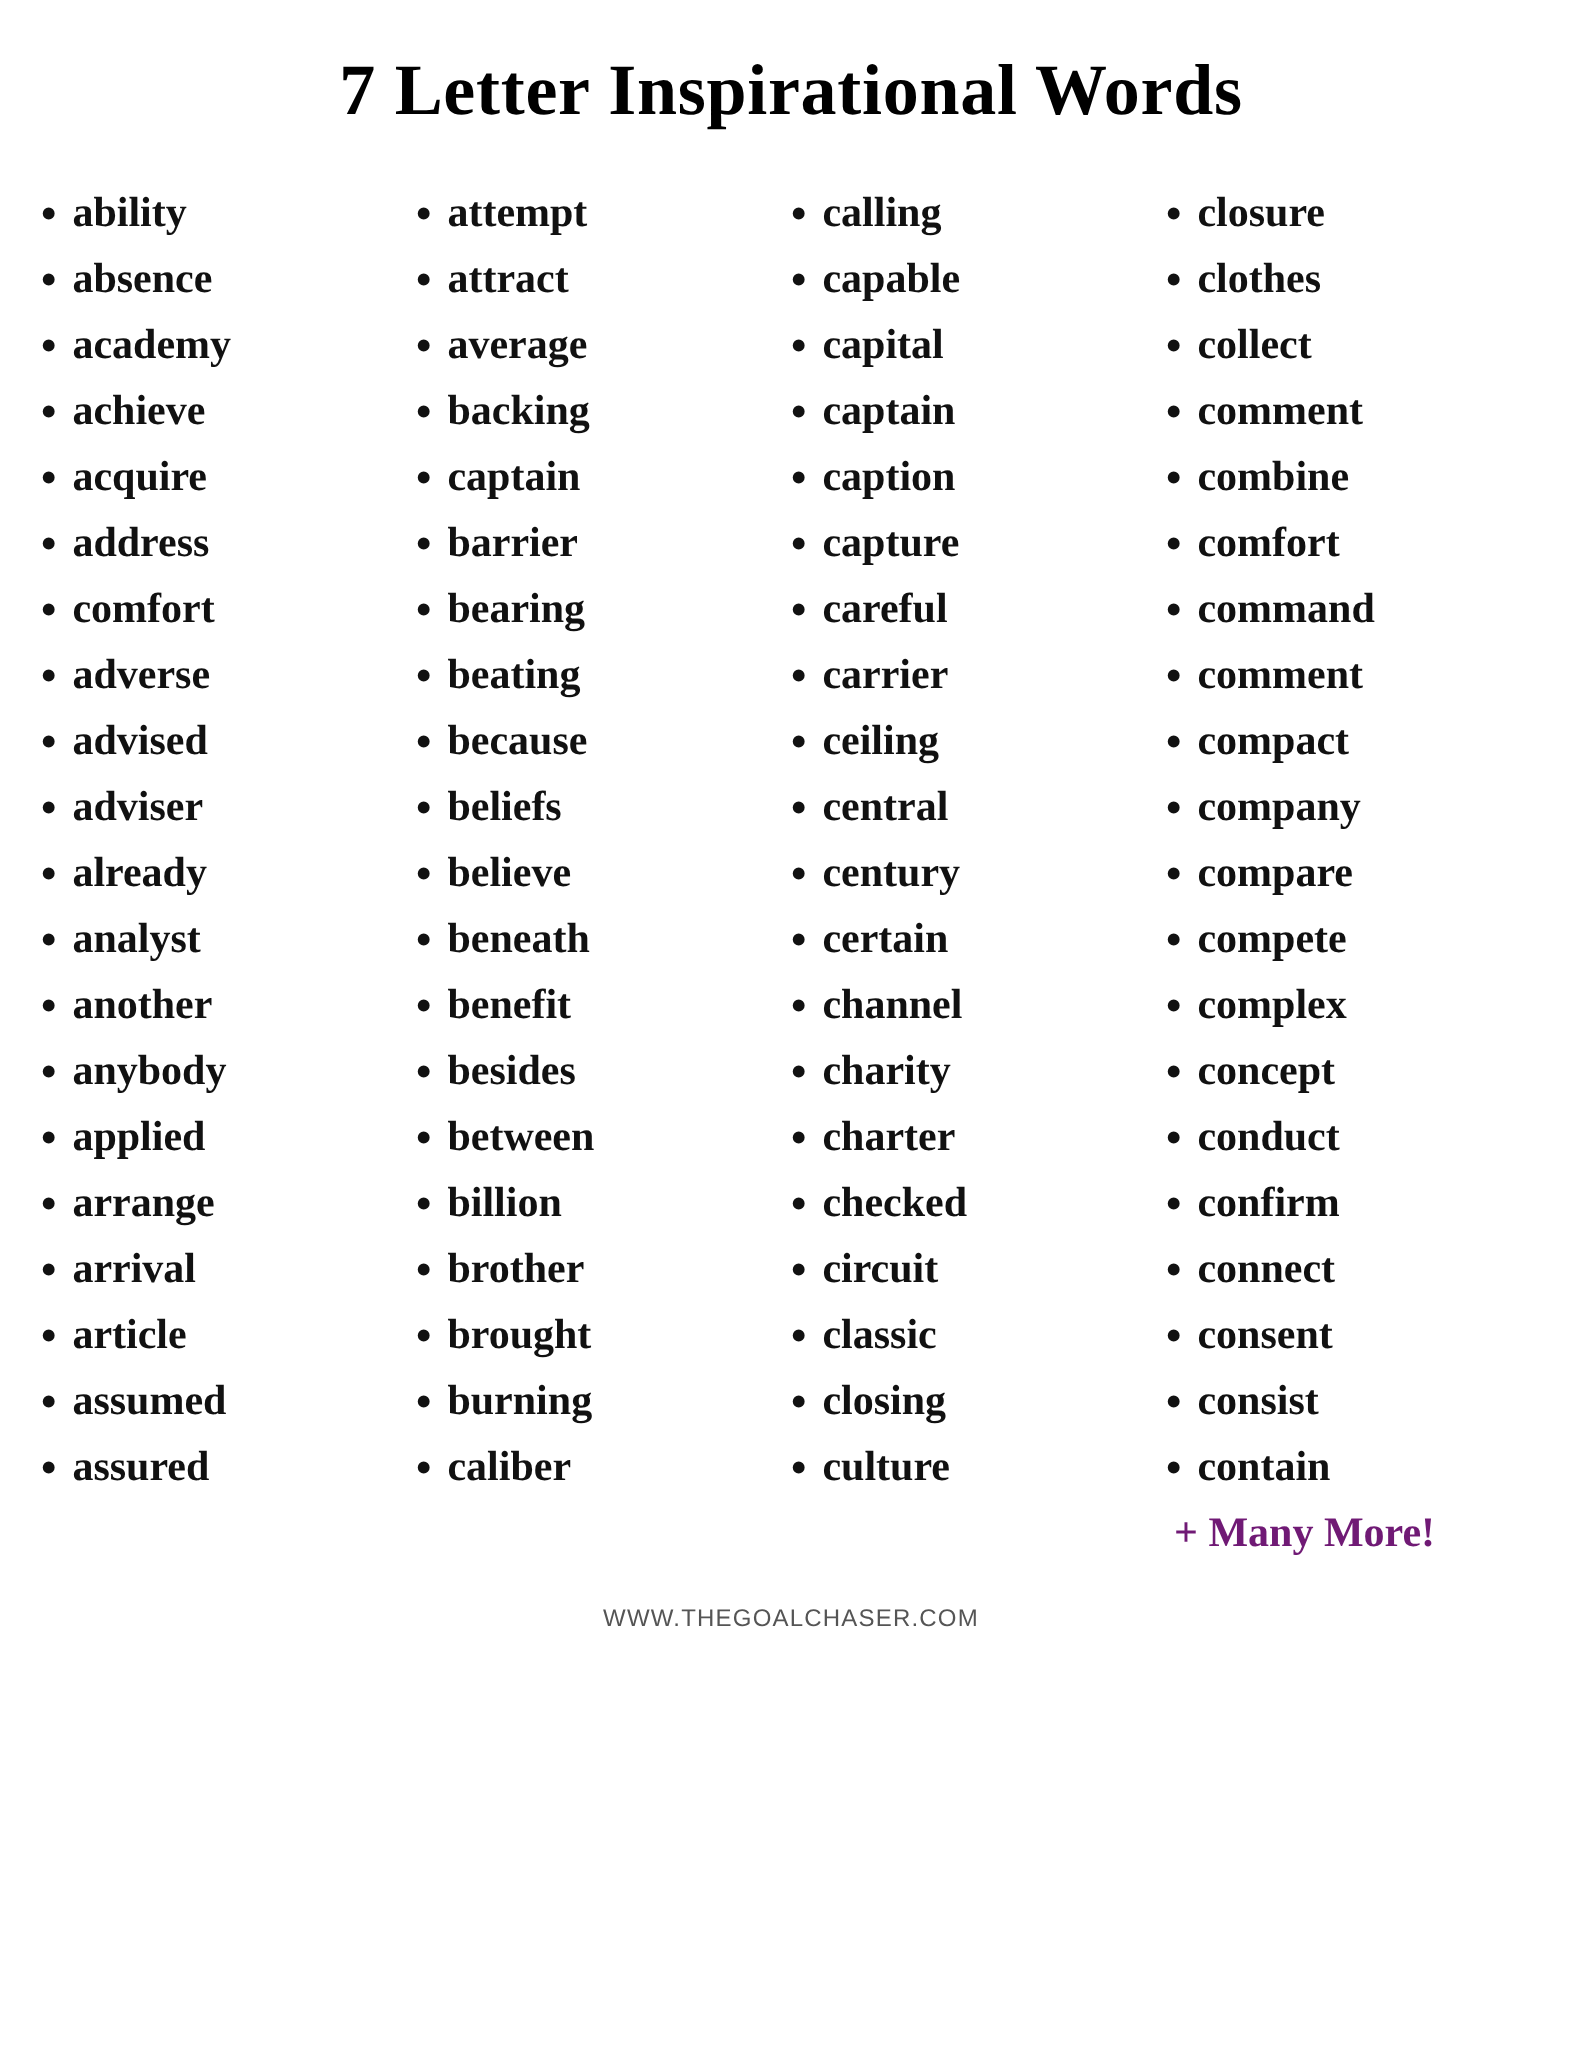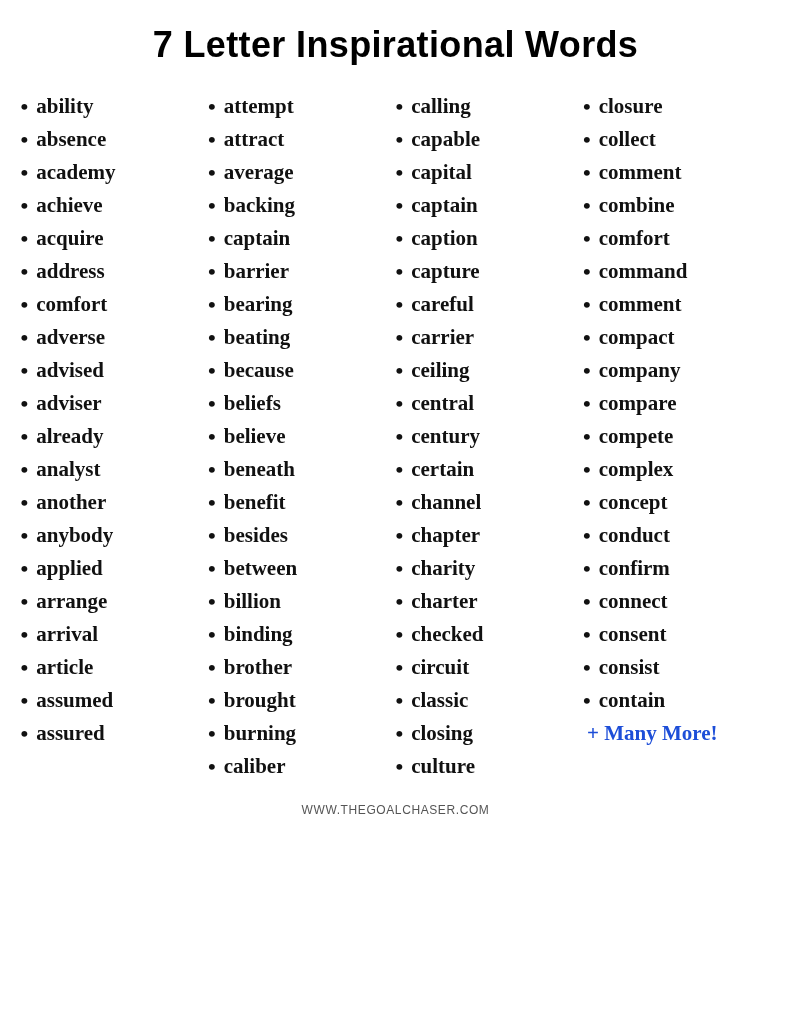--- a/index.html
+++ b/index.html
@@ -7,21 +7,21 @@
       background: #ffffff;
       font-family: Georgia, 'Times New Roman', serif;
       width: 791px;
       min-height: 1024px;
       display: flex;
       flex-direction: column;
       align-items: center;
       padding: 24px 20px 16px 20px;
     }
     h1 {
-      font-family: Liberation Sans, sans-serif;
+      font-family: Liberation Serif, serif;
       font-size: 36px;
       font-weight: 900;
       text-align: center;
       color: #000000;
       margin-bottom: 24px;
       letter-spacing: 0.01em;
     }
     .columns {
       display: flex;
       flex-direction: row;
@@ -49,21 +49,21 @@
     .col li::before {
       content: '•';
       font-size: 22px;
       font-weight: 900;
       color: #111111;
       flex-shrink: 0;
     }
     .more {
       font-size: 21px;
       font-weight: 700;
-      color: #1d4ed8;
+      color: #701a75;
       padding: 3.5px 0;
       padding-left: 4px;
       font-family: Georgia, 'Times New Roman', serif;
     }
     .footer {
       margin-top: 20px;
       font-size: 12px;
       color: #555555;
       font-family: Arial, sans-serif;
       letter-spacing: 0.05em;
@@ -108,51 +108,50 @@
       <li>bearing</li>
       <li>beating</li>
       <li>because</li>
       <li>beliefs</li>
       <li>believe</li>
       <li>beneath</li>
       <li>benefit</li>
       <li>besides</li>
       <li>between</li>
       <li>billion</li>
-      <li>binding</li>
       <li>brother</li>
       <li>brought</li>
       <li>burning</li>
       <li>caliber</li>
     </ul>
     <ul class="col">
       <li>calling</li>
       <li>capable</li>
       <li>capital</li>
       <li>captain</li>
       <li>caption</li>
       <li>capture</li>
       <li>careful</li>
       <li>carrier</li>
       <li>ceiling</li>
       <li>central</li>
       <li>century</li>
       <li>certain</li>
       <li>channel</li>
-      <li>chapter</li>
       <li>charity</li>
       <li>charter</li>
       <li>checked</li>
       <li>circuit</li>
       <li>classic</li>
       <li>closing</li>
       <li>culture</li>
     </ul>
     <ul class="col">
       <li>closure</li>
+      <li>clothes</li>
       <li>collect</li>
       <li>comment</li>
       <li>combine</li>
       <li>comfort</li>
       <li>command</li>
       <li>comment</li>
       <li>compact</li>
       <li>company</li>
       <li>compare</li>
       <li>compete</li>

